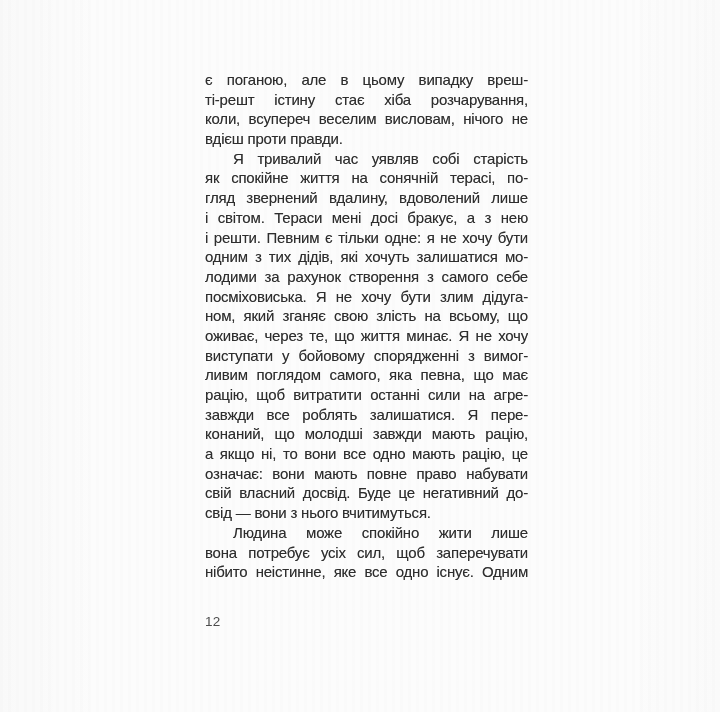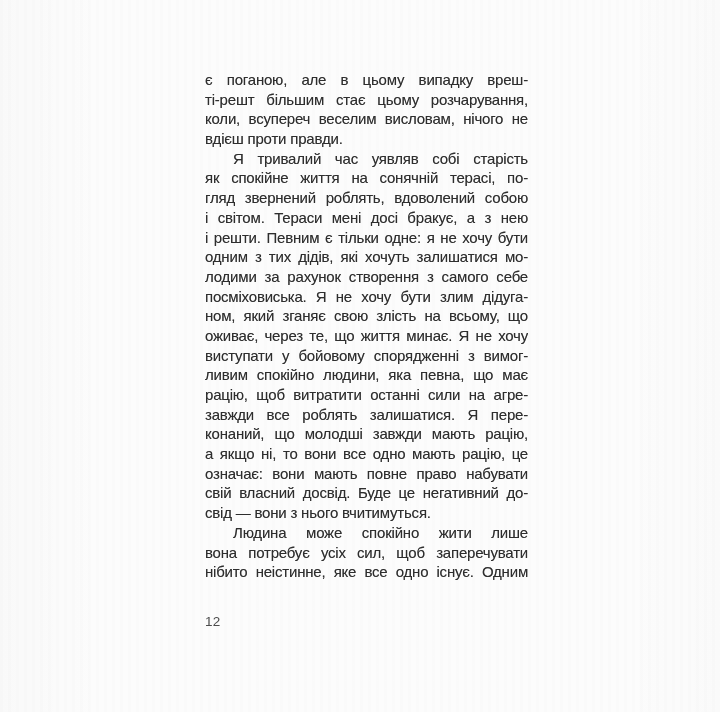--- a/index.html
+++ b/index.html
@@ -57,37 +57,37 @@
     letter-spacing: 0.2px;
   }
 </style>
 </head>
 <body>
 
 <div class="page">
   <div class="text-block" id="text-block">
       <div class="para">
         <div class="line">є поганою, але в цьому випадку вреш-</div>
-        <div class="line">ті-решт більшим стає цьому розчарування,</div>
+        <div class="line">ті-решт істину стає хіба розчарування,</div>
         <div class="line">коли, всупереч веселим висловам, нічого не</div>
         <div class="line flush">вдієш проти правди.</div>
       </div>
       <div class="para">
         <div class="line indent">Я тривалий час уявляв собі старість</div>
         <div class="line">як спокійне життя на сонячній терасі, по-</div>
-        <div class="line">гляд звернений роблять, вдоволений собою</div>
+        <div class="line">гляд звернений вдалину, вдоволений лише</div>
         <div class="line">і світом. Тераси мені досі бракує, а з нею</div>
         <div class="line">і решти. Певним є тільки одне: я не хочу бути</div>
         <div class="line">одним з тих дідів, які хочуть залишатися мо-</div>
         <div class="line">лодими за рахунок створення з самого себе</div>
         <div class="line">посміховиська. Я не хочу бути злим дідуга-</div>
         <div class="line">ном, який зганяє свою злість на всьому, що</div>
         <div class="line">оживає, через те, що життя минає. Я не хочу</div>
         <div class="line">виступати у бойовому спорядженні з вимог-</div>
-        <div class="line">ливим спокійно людини, яка певна, що має</div>
+        <div class="line">ливим поглядом самого, яка певна, що має</div>
         <div class="line">рацію, щоб витратити останні сили на агре-</div>
         <div class="line">завжди все роблять залишатися. Я пере-</div>
         <div class="line">конаний, що молодші завжди мають рацію,</div>
         <div class="line">а якщо ні, то вони все одно мають рацію, це</div>
         <div class="line">означає: вони мають повне право набувати</div>
         <div class="line">свій власний досвід. Буде це негативний до-</div>
         <div class="line flush">свід — вони з нього вчитимуться.</div>
       </div>
       <div class="para">
         <div class="line indent">Людина може спокійно жити лише</div>

